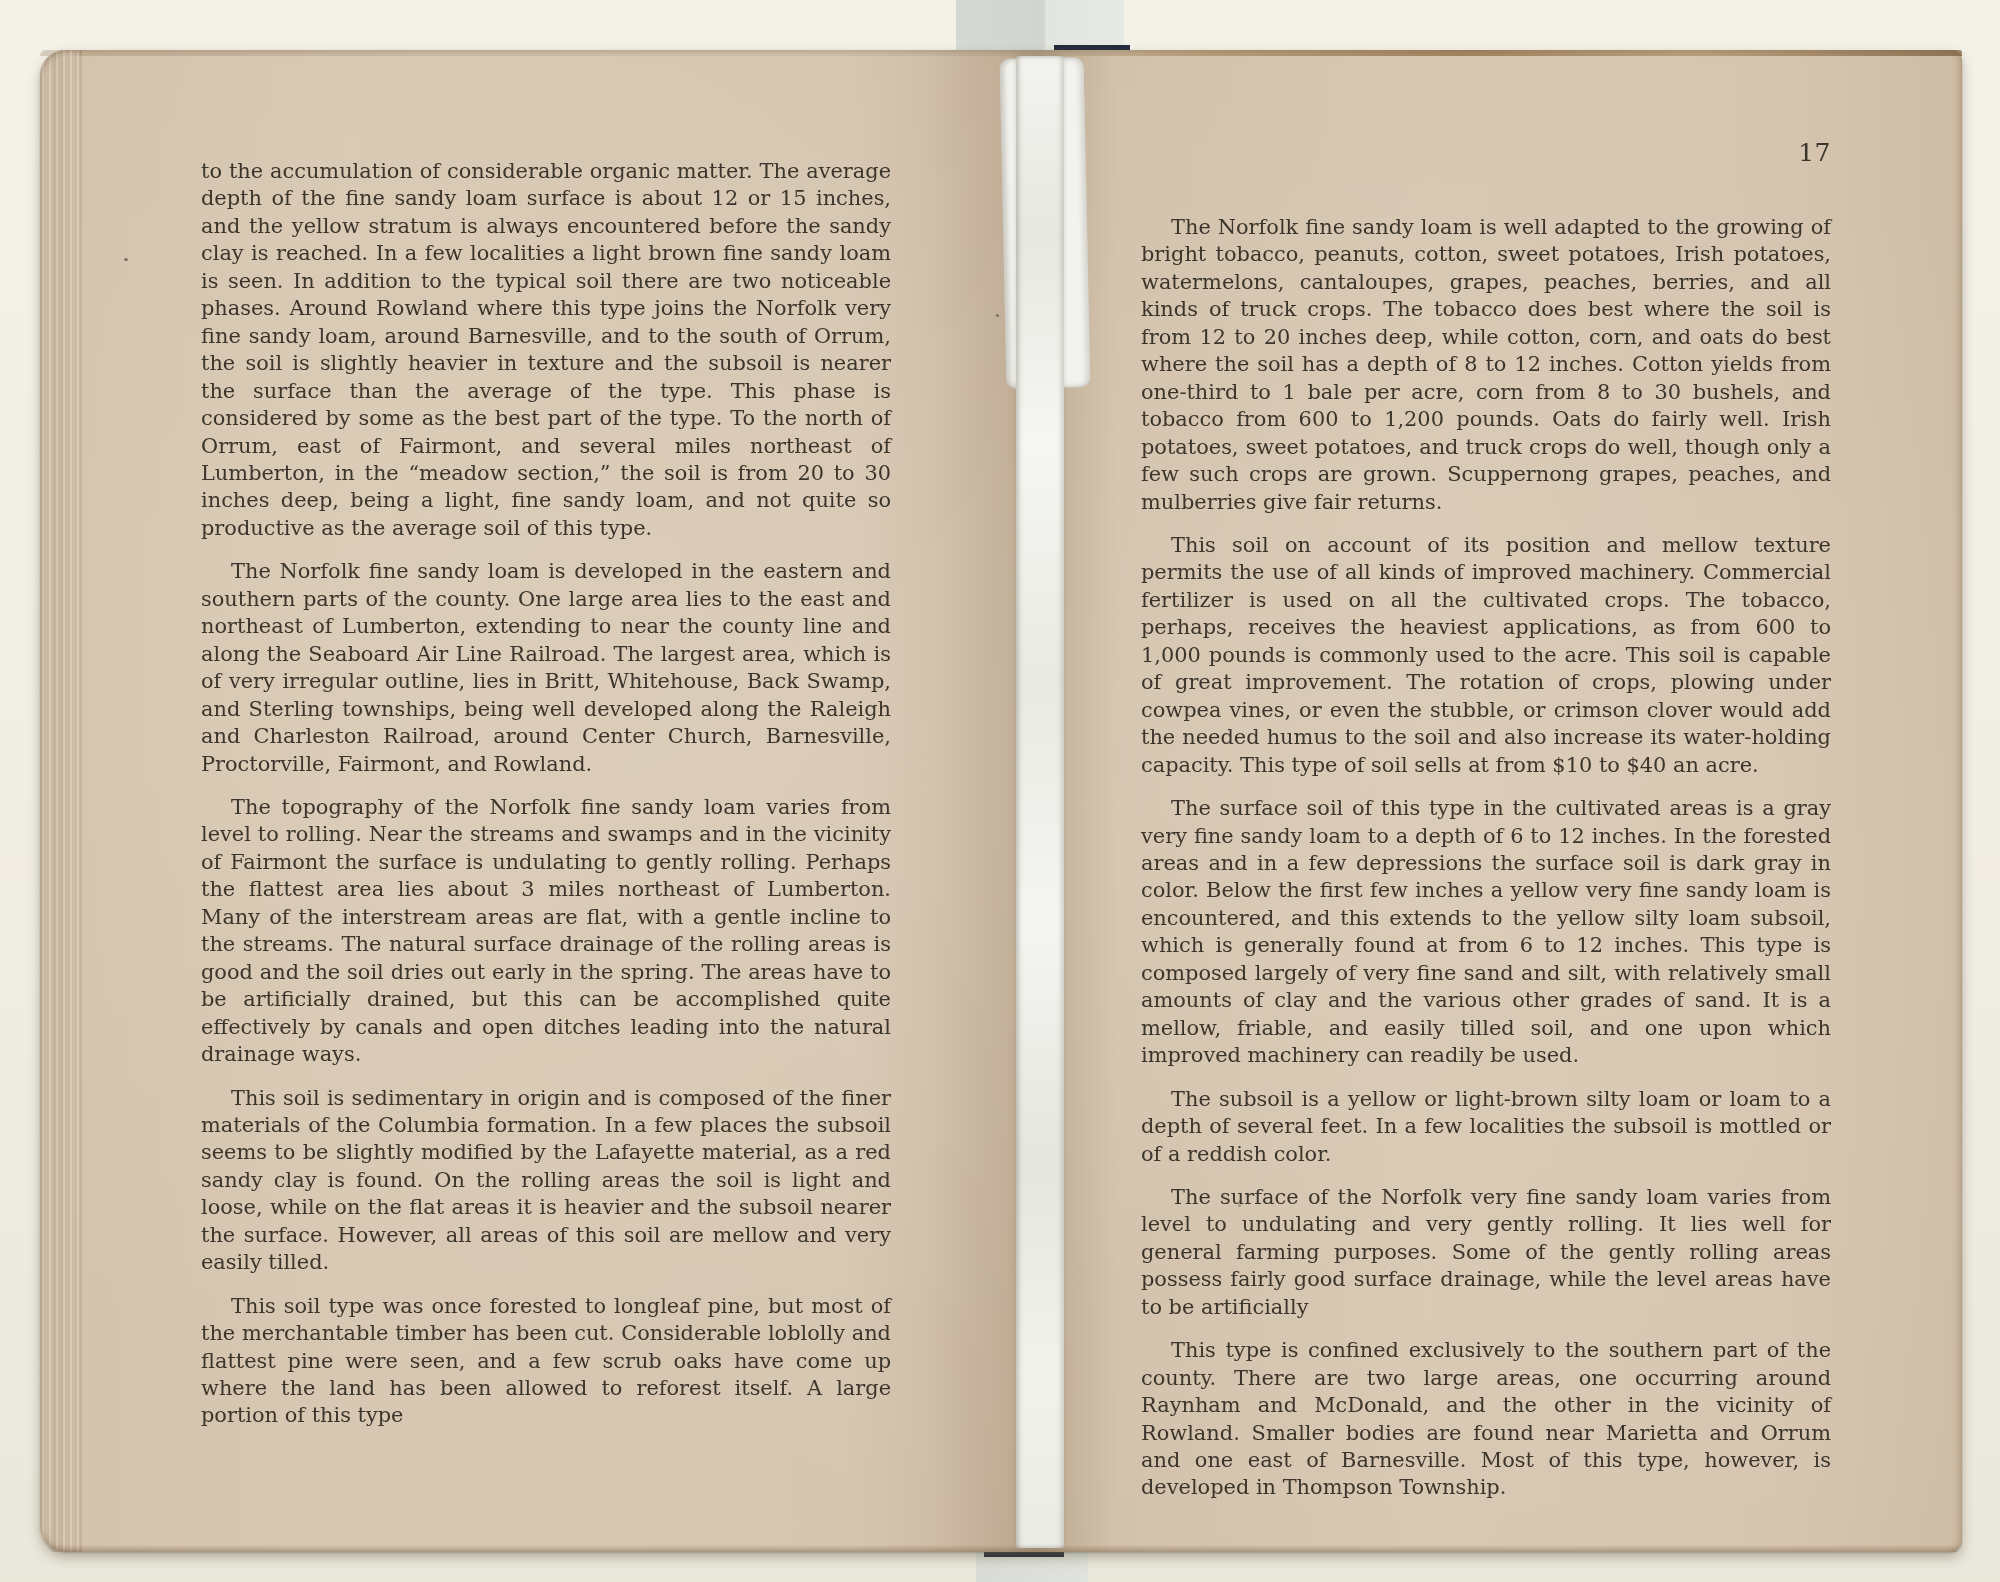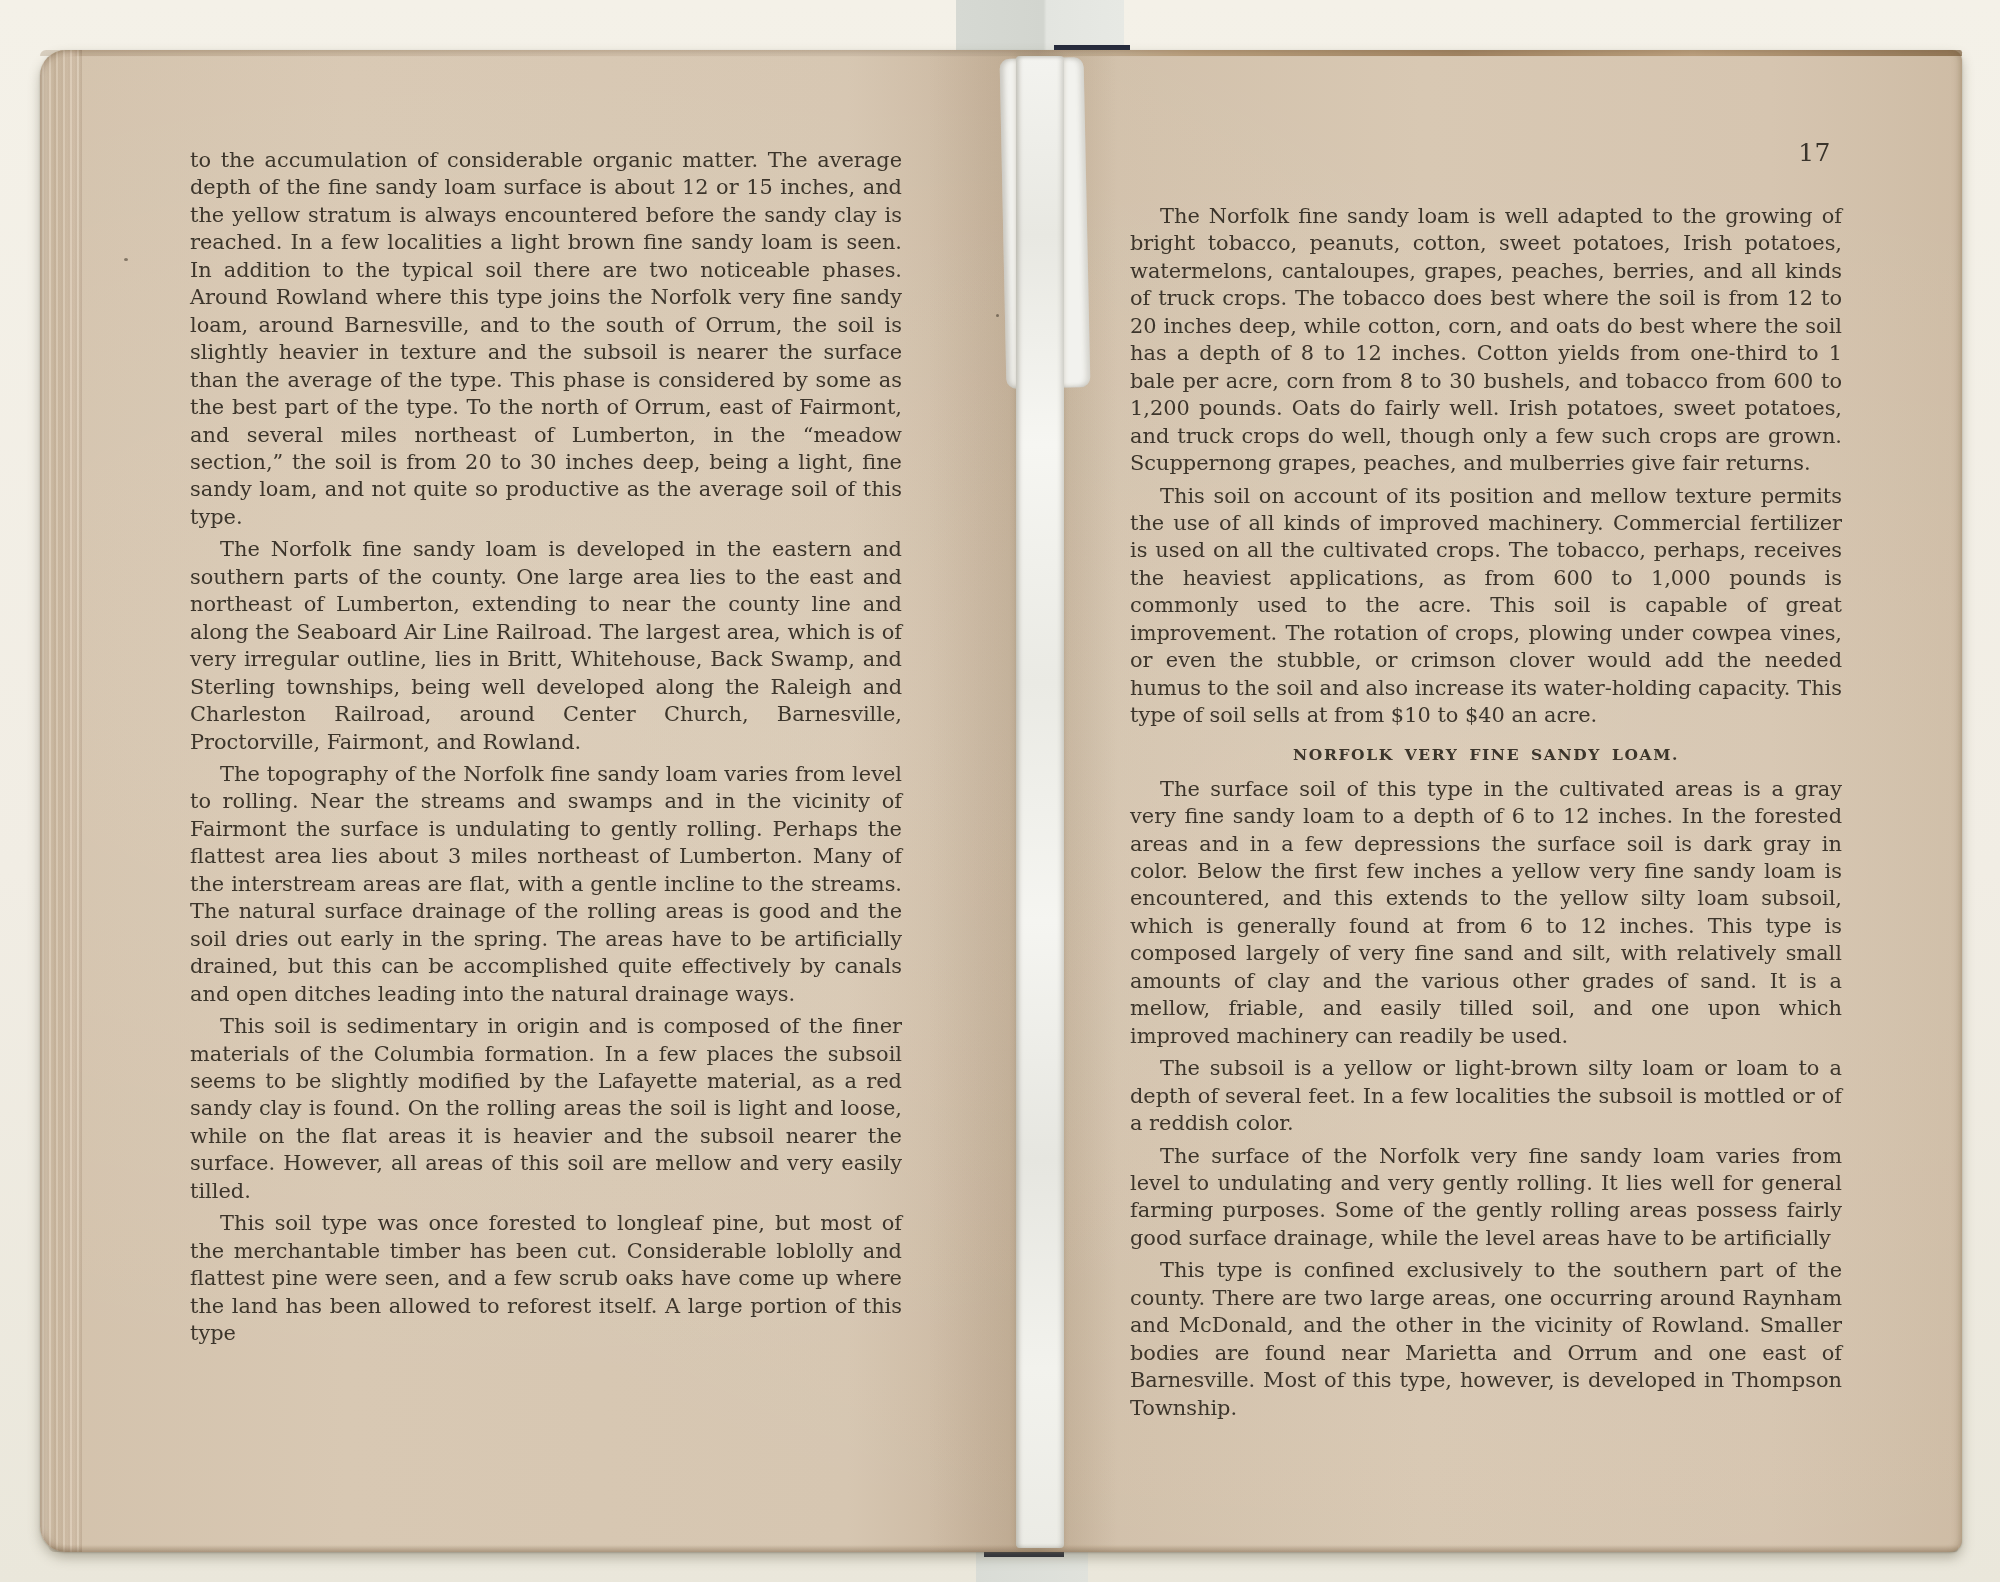--- a/index.html
+++ b/index.html
@@ -101,21 +101,21 @@
   .page-num {
     position:absolute; top:-4px; font-size:25px; letter-spacing:0.5px; color:#3a342b;
   }
   .pn-left  { left:2px; }
   .pn-right { right:16px; }
   .running-header {
     text-align:center; font-size:17px; letter-spacing:0.7px; word-spacing:3px;
     color:#3c362d; padding-top:3px; white-space:nowrap;
   }
   .para {
-    font-size:20.9px; line-height:27.45px; text-align:justify; margin:5px;
+    font-size:20.9px; line-height:27.45px; text-align:justify; margin:16px;
     text-indent:30px; color:#3c352b;
   }
   .para.cont { text-indent:0; }
   .section-heading {
     text-align:center; font-size:15.5px; letter-spacing:1.6px; word-spacing:4px;
     margin:15px 0 12px 0; color:#3c352b;
   }
 
   
   .speck { position:absolute; border-radius:50%; background:rgba(62,52,40,0.55); z-index:5; }
@@ -150,21 +150,20 @@
     </div>
   </section>
 
   <section class="col col-right">
     <header class="header-row">
       <span class="page-num pn-right">17</span>
     </header>
     <div class="body-text">
       <p class="para">The Norfolk fine sandy loam is well adapted to the growing of bright tobacco, peanuts, cotton, sweet potatoes, Irish potatoes, watermelons, cantaloupes, grapes, peaches, berries, and all kinds of truck crops. The tobacco does best where the soil is from 12 to 20 inches deep, while cotton, corn, and oats do best where the soil has a depth of 8 to 12 inches. Cotton yields from one-third to 1 bale per acre, corn from 8 to 30 bushels, and tobacco from 600 to 1,200 pounds. Oats do fairly well. Irish potatoes, sweet potatoes, and truck crops do well, though only a few such crops are grown. Scuppernong grapes, peaches, and mulberries give fair returns.</p>
       <p class="para">This soil on account of its position and mellow texture permits the use of all kinds of improved machinery. Commercial fertilizer is used on all the cultivated crops. The tobacco, perhaps, receives the heaviest applications, as from 600 to 1,000 pounds is commonly used to the acre. This soil is capable of great improvement. The rotation of crops, plowing under cowpea vines, or even the stubble, or crimson clover would add the needed humus to the soil and also increase its water-holding capacity. This type of soil sells at from $10 to $40 an acre.</p>
-      <h2 class="section-heading">NORFOLK VERY FINE SANDY LOAM.</h2>
       <p class="para">The surface soil of this type in the cultivated areas is a gray very fine sandy loam to a depth of 6 to 12 inches. In the forested areas and in a few depressions the surface soil is dark gray in color. Below the first few inches a yellow very fine sandy loam is encountered, and this extends to the yellow silty loam subsoil, which is generally found at from 6 to 12 inches. This type is composed largely of very fine sand and silt, with relatively small amounts of clay and the various other grades of sand. It is a mellow, friable, and easily tilled soil, and one upon which improved machinery can readily be used.</p>
       <p class="para">The subsoil is a yellow or light-brown silty loam or loam to a depth of several feet. In a few localities the subsoil is mottled or of a reddish color.</p>
       <p class="para">The surface of the Norfolk very fine sandy loam varies from level to undulating and very gently rolling. It lies well for general farming purposes. Some of the gently rolling areas possess fairly good surface drainage, while the level areas have to be artificially</p>
       <p class="para">This type is confined exclusively to the southern part of the county. There are two large areas, one occurring around Raynham and McDonald, and the other in the vicinity of Rowland. Smaller bodies are found near Marietta and Orrum and one east of Barnesville. Most of this type, however, is developed in Thompson Township.</p>
     </div>
   </section>
 </div>
 
 <div class="speck s1"></div>
 <div class="speck s2"></div>

